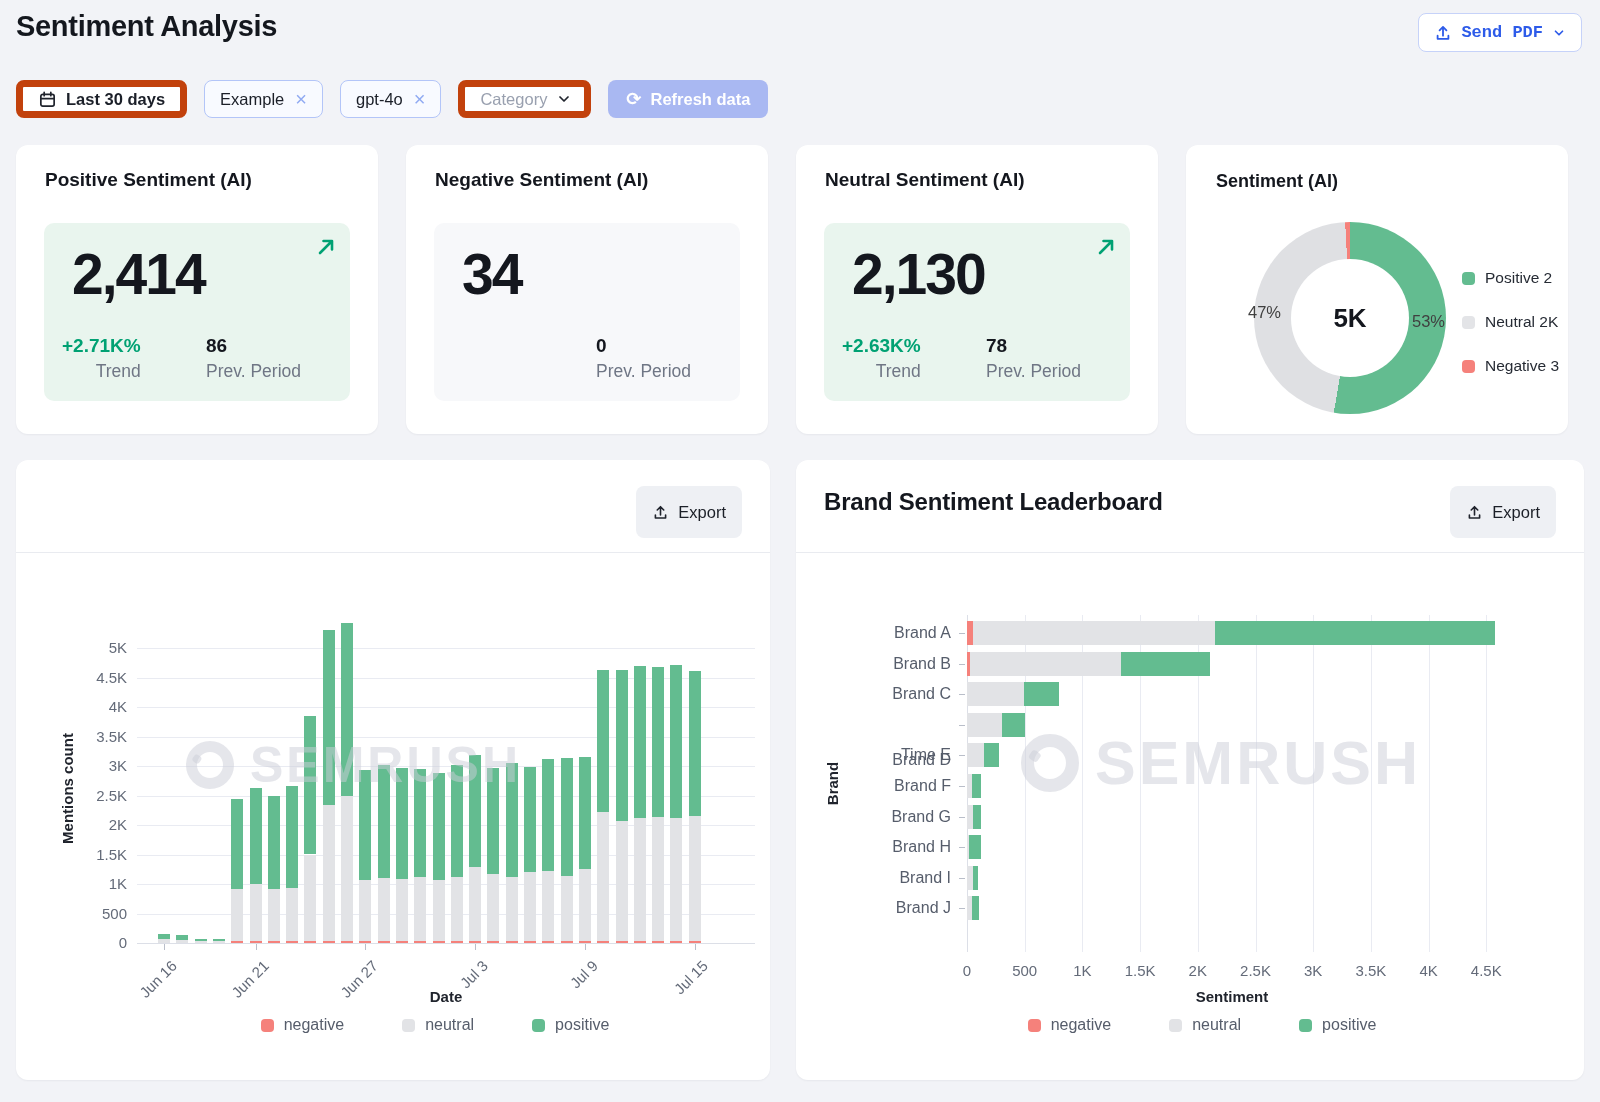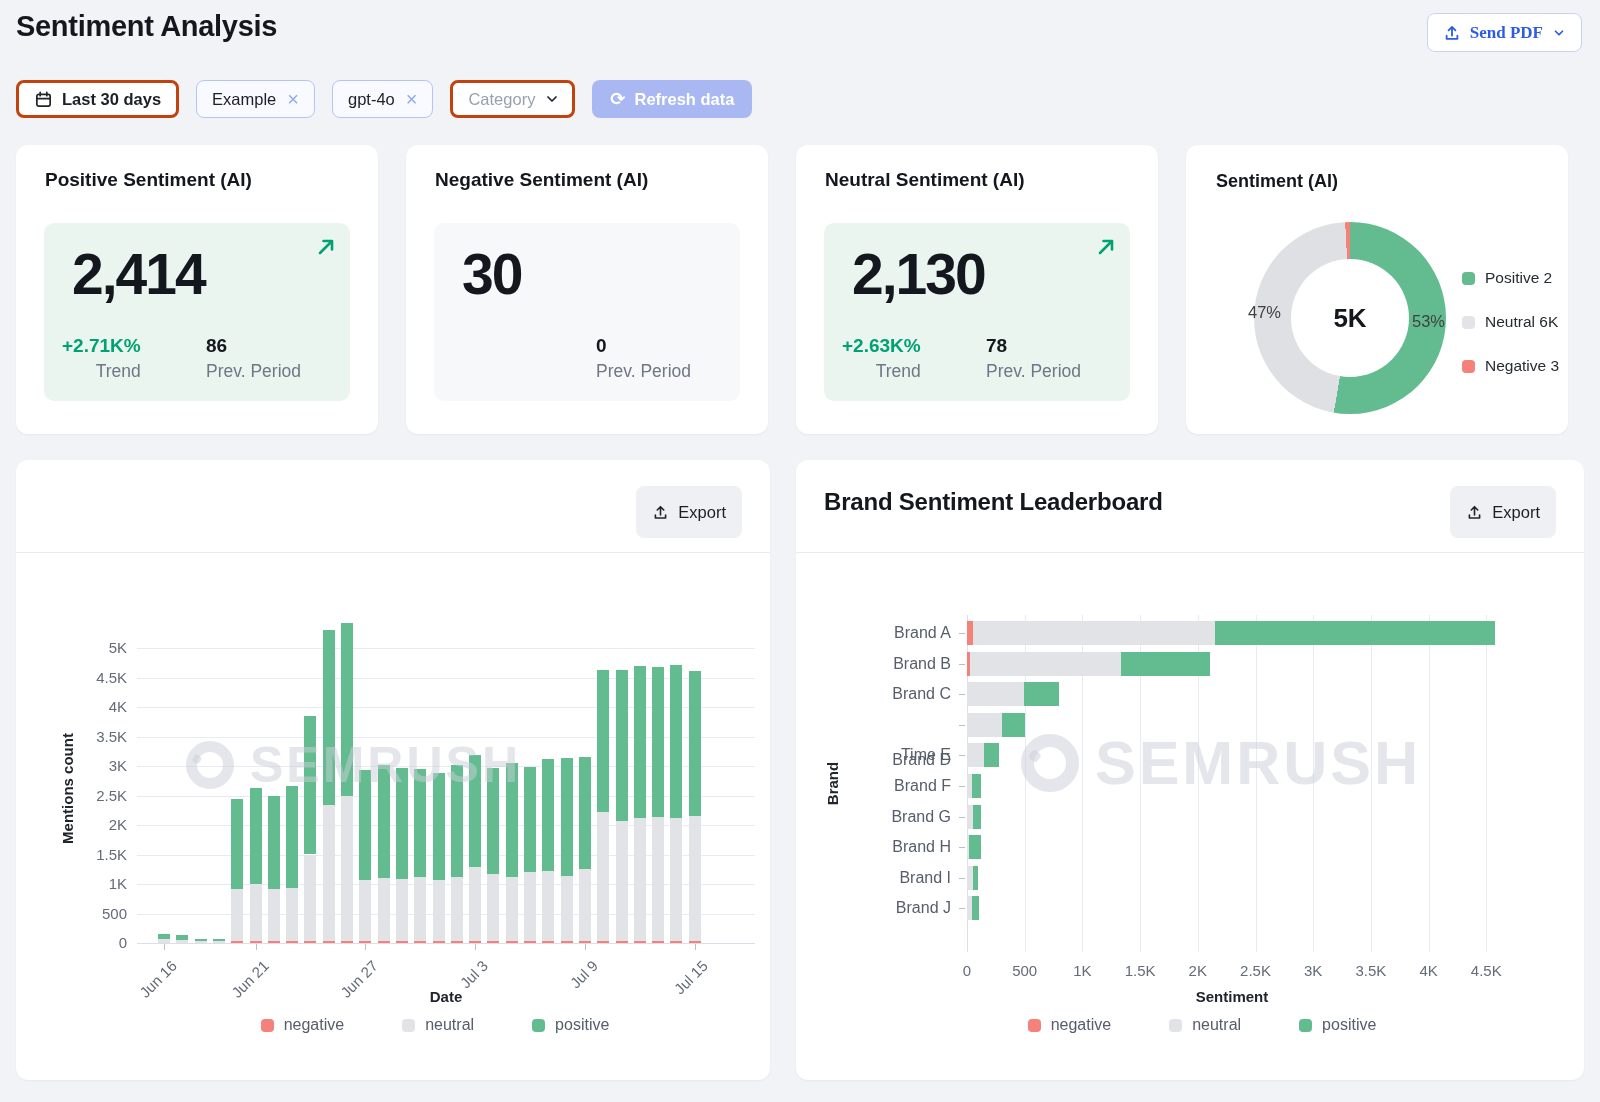--- a/index.html
+++ b/index.html
@@ -11,30 +11,30 @@
     -webkit-font-smoothing:antialiased;
     overflow:hidden;
   }
   
   .page-title{position:absolute;left:16px;top:10px;font-size:29px;font-weight:800;color:#14171e;letter-spacing:-.3px;}
   .send-pdf{
     position:absolute;right:18px;top:13px;height:39px;
     display:flex;align-items:center;gap:9px;padding:0 15px;
     background:#ffffff;border:1px solid #c6d2f9;border-radius:8px;
     color:#2d5be9;font-size:17px;font-weight:700;cursor:pointer;
-    font-family:Liberation Serif, serif;
+    font-family:Liberation Mono, monospace;
   }
   
   .filterbar{position:absolute;left:16px;top:80px;display:flex;gap:17px;align-items:center;}
   .pill,.chip,.refresh-btn{
     height:38px;display:inline-flex;align-items:center;gap:9px;
     border-radius:8px;font-size:16.5px;padding:0 15px;box-sizing:border-box;
     font-family:inherit;
   }
-  .pill{background:#fff;border:3px solid #c2410c;color:#1b1f28;font-weight:700;cursor:pointer;}
+  .pill{background:#fff;border:7px solid #c2410c;color:#1b1f28;font-weight:700;cursor:pointer;}
   .pill.category{color:#99a0af;font-weight:400;padding-right:12px;}
   .chip{background:#f8faff;border:1px solid #b3c5f8;color:#1b1f28;font-weight:400;}
   .chip .x{color:#90aaf2;font-size:20px;line-height:1;cursor:pointer;font-weight:400;margin-left:2px;}
   .refresh-btn{background:#a9b8f2;color:#ffffff;border:none;font-weight:600;cursor:default;padding:0 18px;}
   .refresh-glyph{font-family:"DejaVu Sans",sans-serif;font-size:18px;line-height:1;}
   
   .card{position:absolute;background:#fff;border-radius:12px;box-shadow:0 1px 2px rgba(20,25,40,.05);overflow:hidden;}
   .kpi-title{position:absolute;left:29px;top:24px;font-size:19px;font-weight:700;color:#14171e;}
   .kpi-panel{position:absolute;left:28px;right:28px;top:78px;height:178px;border-radius:10px;}
   .kpi-panel.green{background:#e9f5ee;}
@@ -140,21 +140,21 @@
     <div class="stat c2">
       <div class="v">86</div>
       <div class="l">Prev. Period</div>
     </div>
   </div>
 </div>
 
 <div class="card" style="left:406px;top:145px;width:362px;height:289px;">
   <div class="kpi-title">Negative Sentiment (AI)</div>
   <div class="kpi-panel gray">
-    <div class="kpi-value">30</div>
+    <div class="kpi-value">34</div>
     <div class="stat c2">
       <div class="v">0</div>
       <div class="l">Prev. Period</div>
     </div>
   </div>
 </div>
 
 <div class="card" style="left:796px;top:145px;width:362px;height:289px;">
   <div class="kpi-title">Neutral Sentiment (AI)</div>
   <div class="kpi-panel green">
@@ -180,21 +180,21 @@
   </div>
   <div class="pct" style="left:62px;top:158px;">47%</div>
   <div class="pct" style="left:226px;top:167px;">53%</div>
   <div id="donut-legend">
       <div class="donut-legend-item" style="left: 276px; top: 124px;">
         <div class="sq" style="background: rgb(99, 188, 144);"></div>
         <span>Positive 2</span>
       </div>
       <div class="donut-legend-item" style="left: 276px; top: 168px;">
         <div class="sq" style="background: rgb(227, 228, 231);"></div>
-        <span>Neutral 6K</span>
+        <span>Neutral 2K</span>
       </div>
       <div class="donut-legend-item" style="left: 276px; top: 212px; align-items: center;">
         <div class="sq" style="background: rgb(245, 129, 123);"></div>
         <span>Negative 3</span>
       </div>
     </div>
 </div>
 
 <div class="card" id="left-card" style="left:16px;top:460px;width:754px;height:620px;">
   <button class="export-btn">

